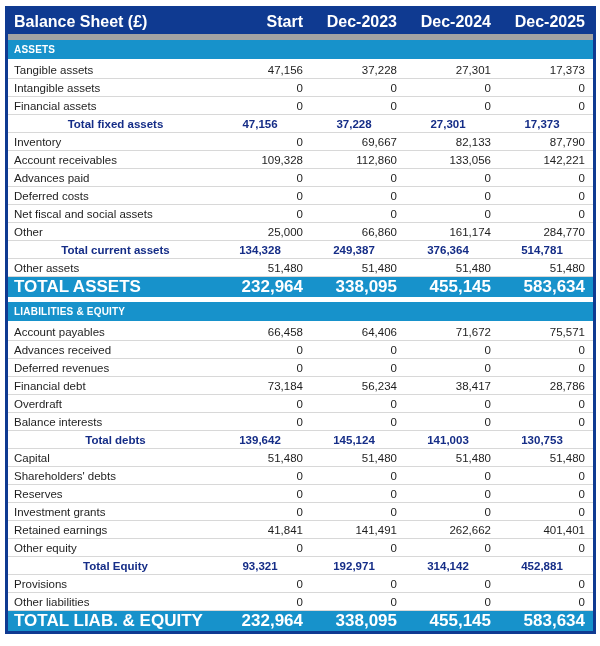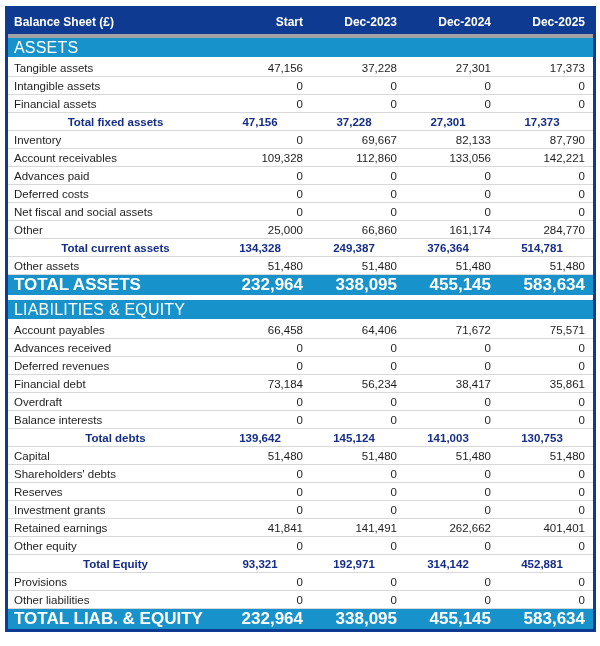--- a/index.html
+++ b/index.html
@@ -19,29 +19,29 @@
   }
   table.sheet{
     border:3px solid var(--navy);
     border-collapse:separate;border-spacing:0;
     table-layout:fixed;width:585px;
   }
   th,td{padding:0;overflow:hidden;white-space:nowrap;}
   
   tr.head th{
     background:var(--navy);color:#ffffff;font-weight:bold;
-    font-size:12px;height:25px;border-bottom:4px solid #a3a3a3;
+    font-size:16px;height:25px;border-bottom:6px solid #a3a3a3;
     vertical-align:middle;
   }
   th.label,td.label{text-align:left;padding-left:6px;}
   th.num,td.num{text-align:right;padding-right:8px;}
   
   tr.section td{
-    background:var(--azure);color:#ffffff;font-weight:normal;
-    font-size:16px;height:19px;border-bottom:2px solid #ffffff;
+    background:var(--azure);color:#ffffff;font-weight:bold;
+    font-size:10px;height:19px;border-bottom:2px solid #ffffff;
     letter-spacing:.2px;vertical-align:middle;
   }
   
   tbody td{
     font-size:11.5px;color:var(--rowtext);height:17px;
     border-bottom:1px solid var(--rowline);vertical-align:middle;
   }
   tr.subtotal td{font-weight:bold;color:var(--subtotal);text-align:center;}
   
   tr.grand td{
@@ -191,21 +191,21 @@
           <td class="num">0</td>
           <td class="num">0</td>
           <td class="num">0</td>
           <td class="num">0</td>
         </tr>
         <tr class="">
           <td class="label">Financial debt</td>
           <td class="num">73,184</td>
           <td class="num">56,234</td>
           <td class="num">38,417</td>
-          <td class="num">35,861</td>
+          <td class="num">28,786</td>
         </tr>
         <tr class="">
           <td class="label">Overdraft</td>
           <td class="num">0</td>
           <td class="num">0</td>
           <td class="num">0</td>
           <td class="num">0</td>
         </tr>
         <tr class="">
           <td class="label">Balance interests</td>

